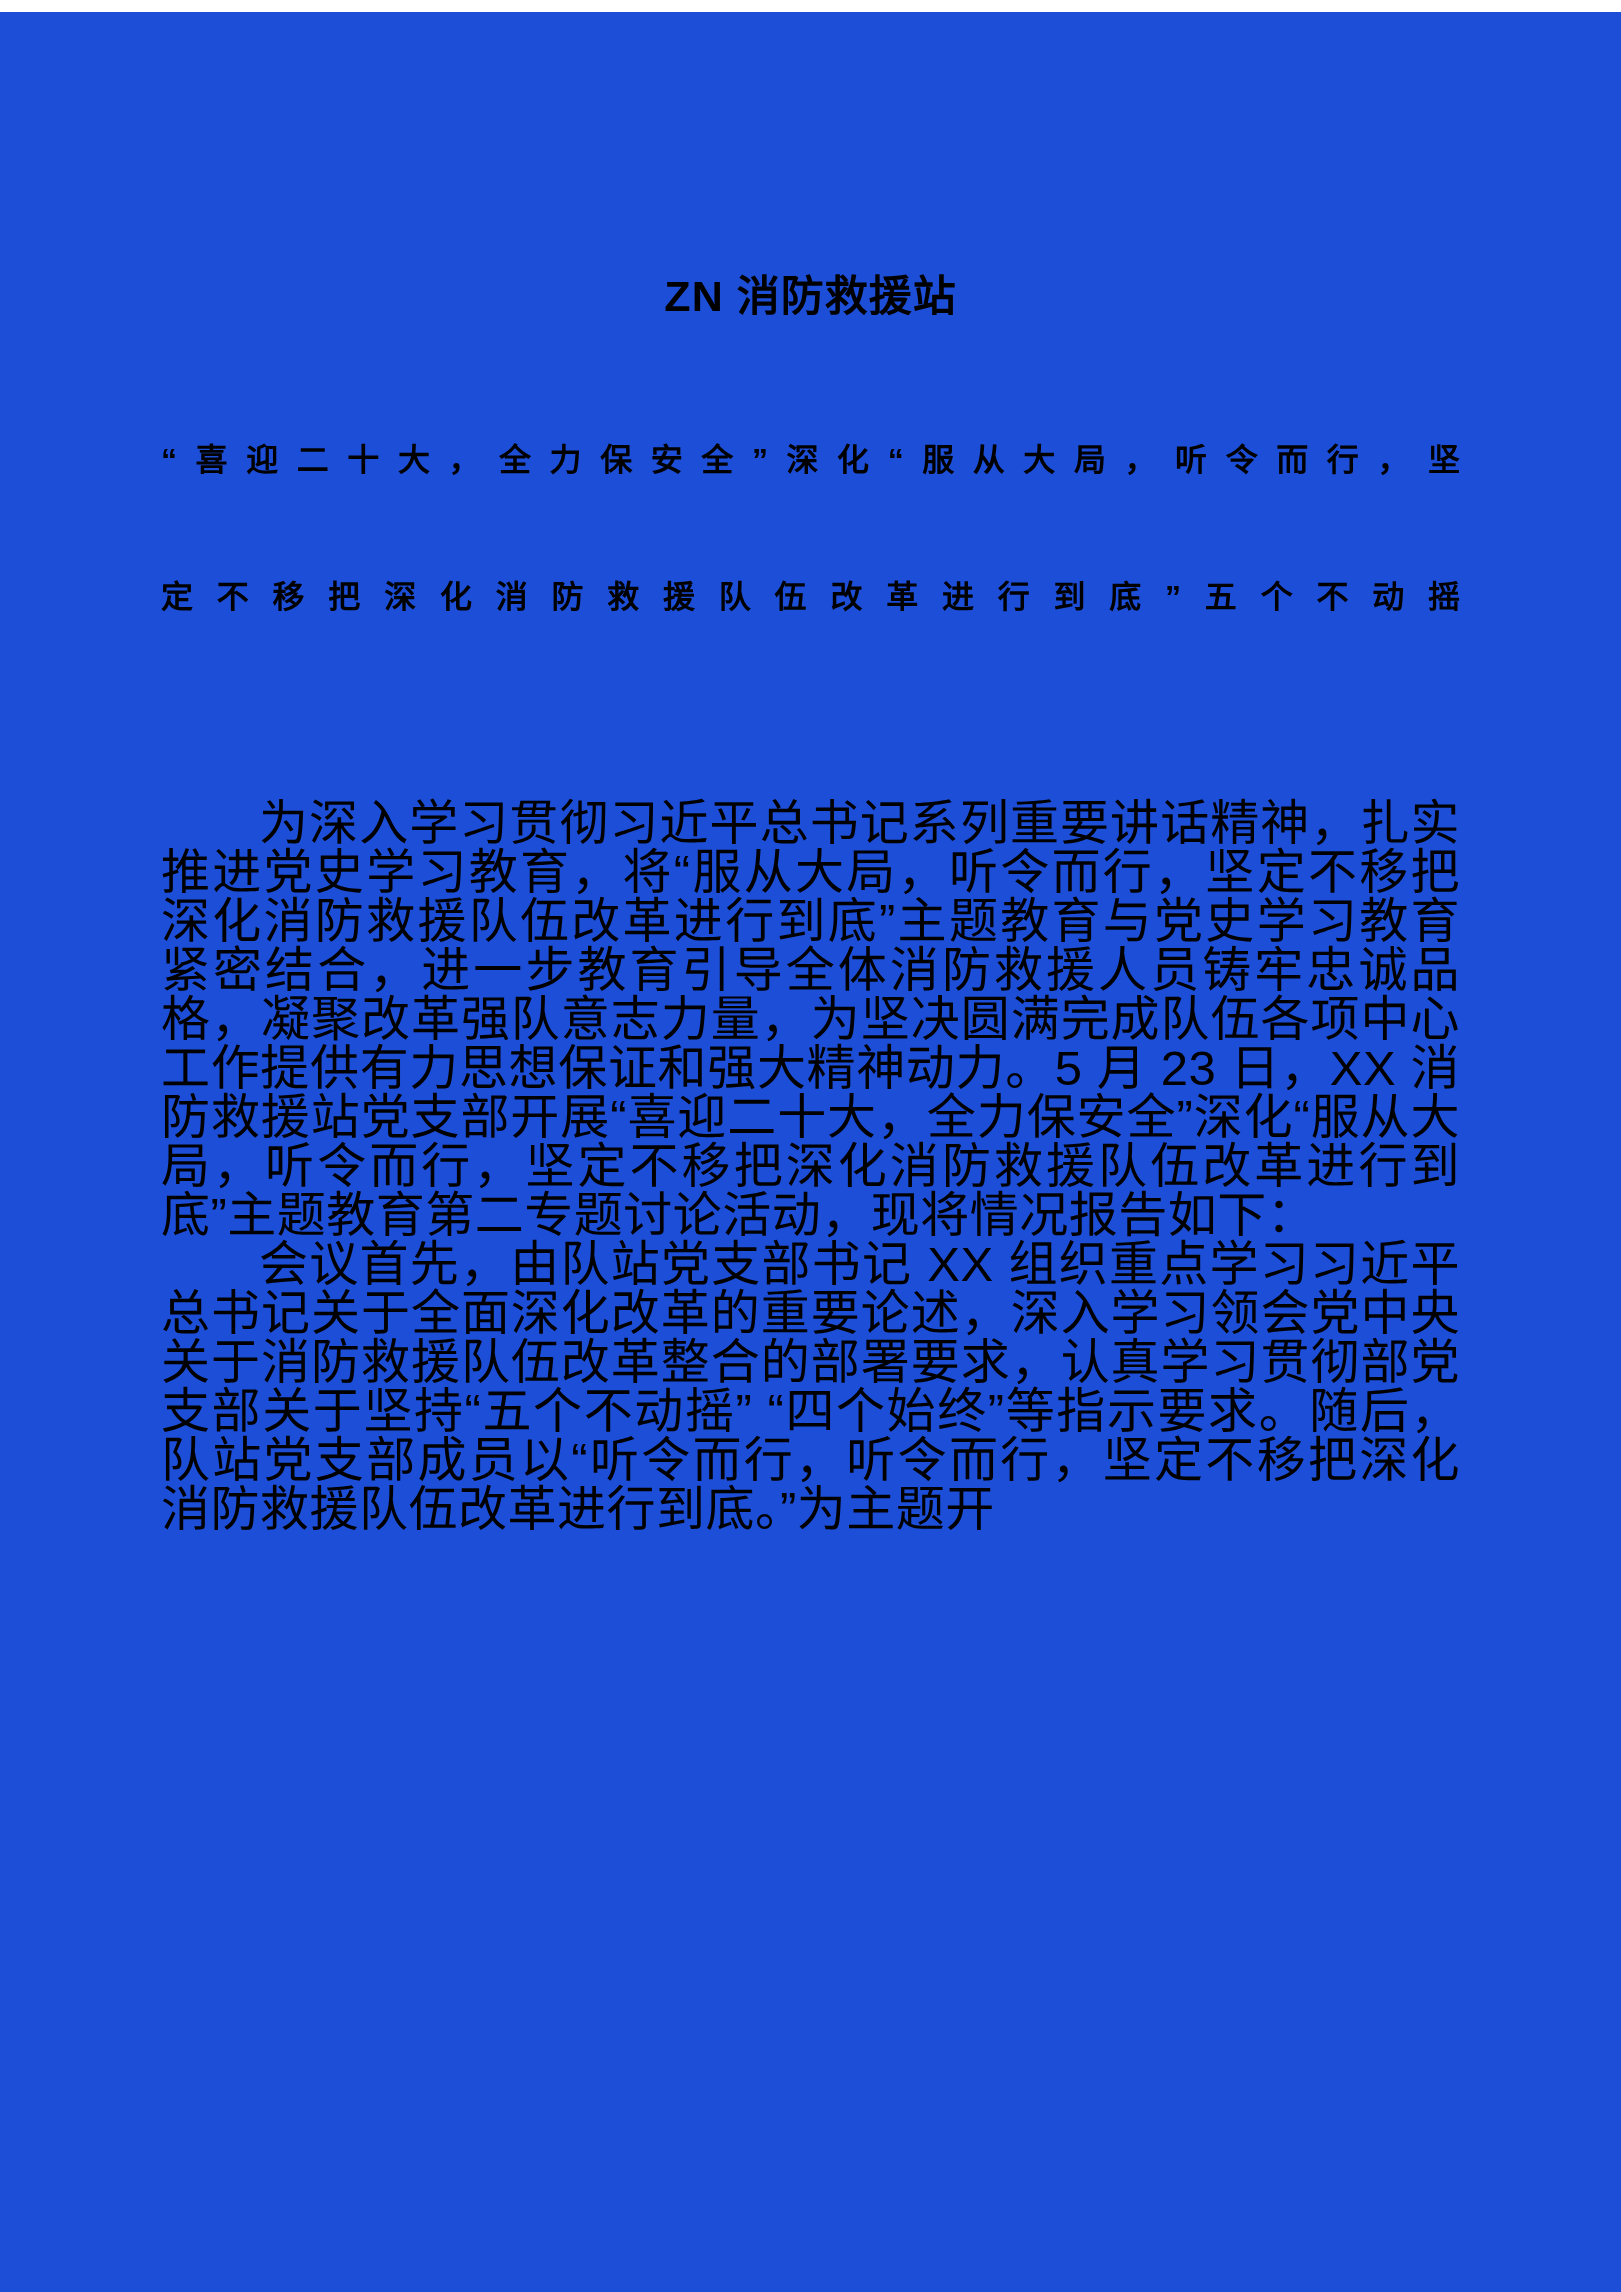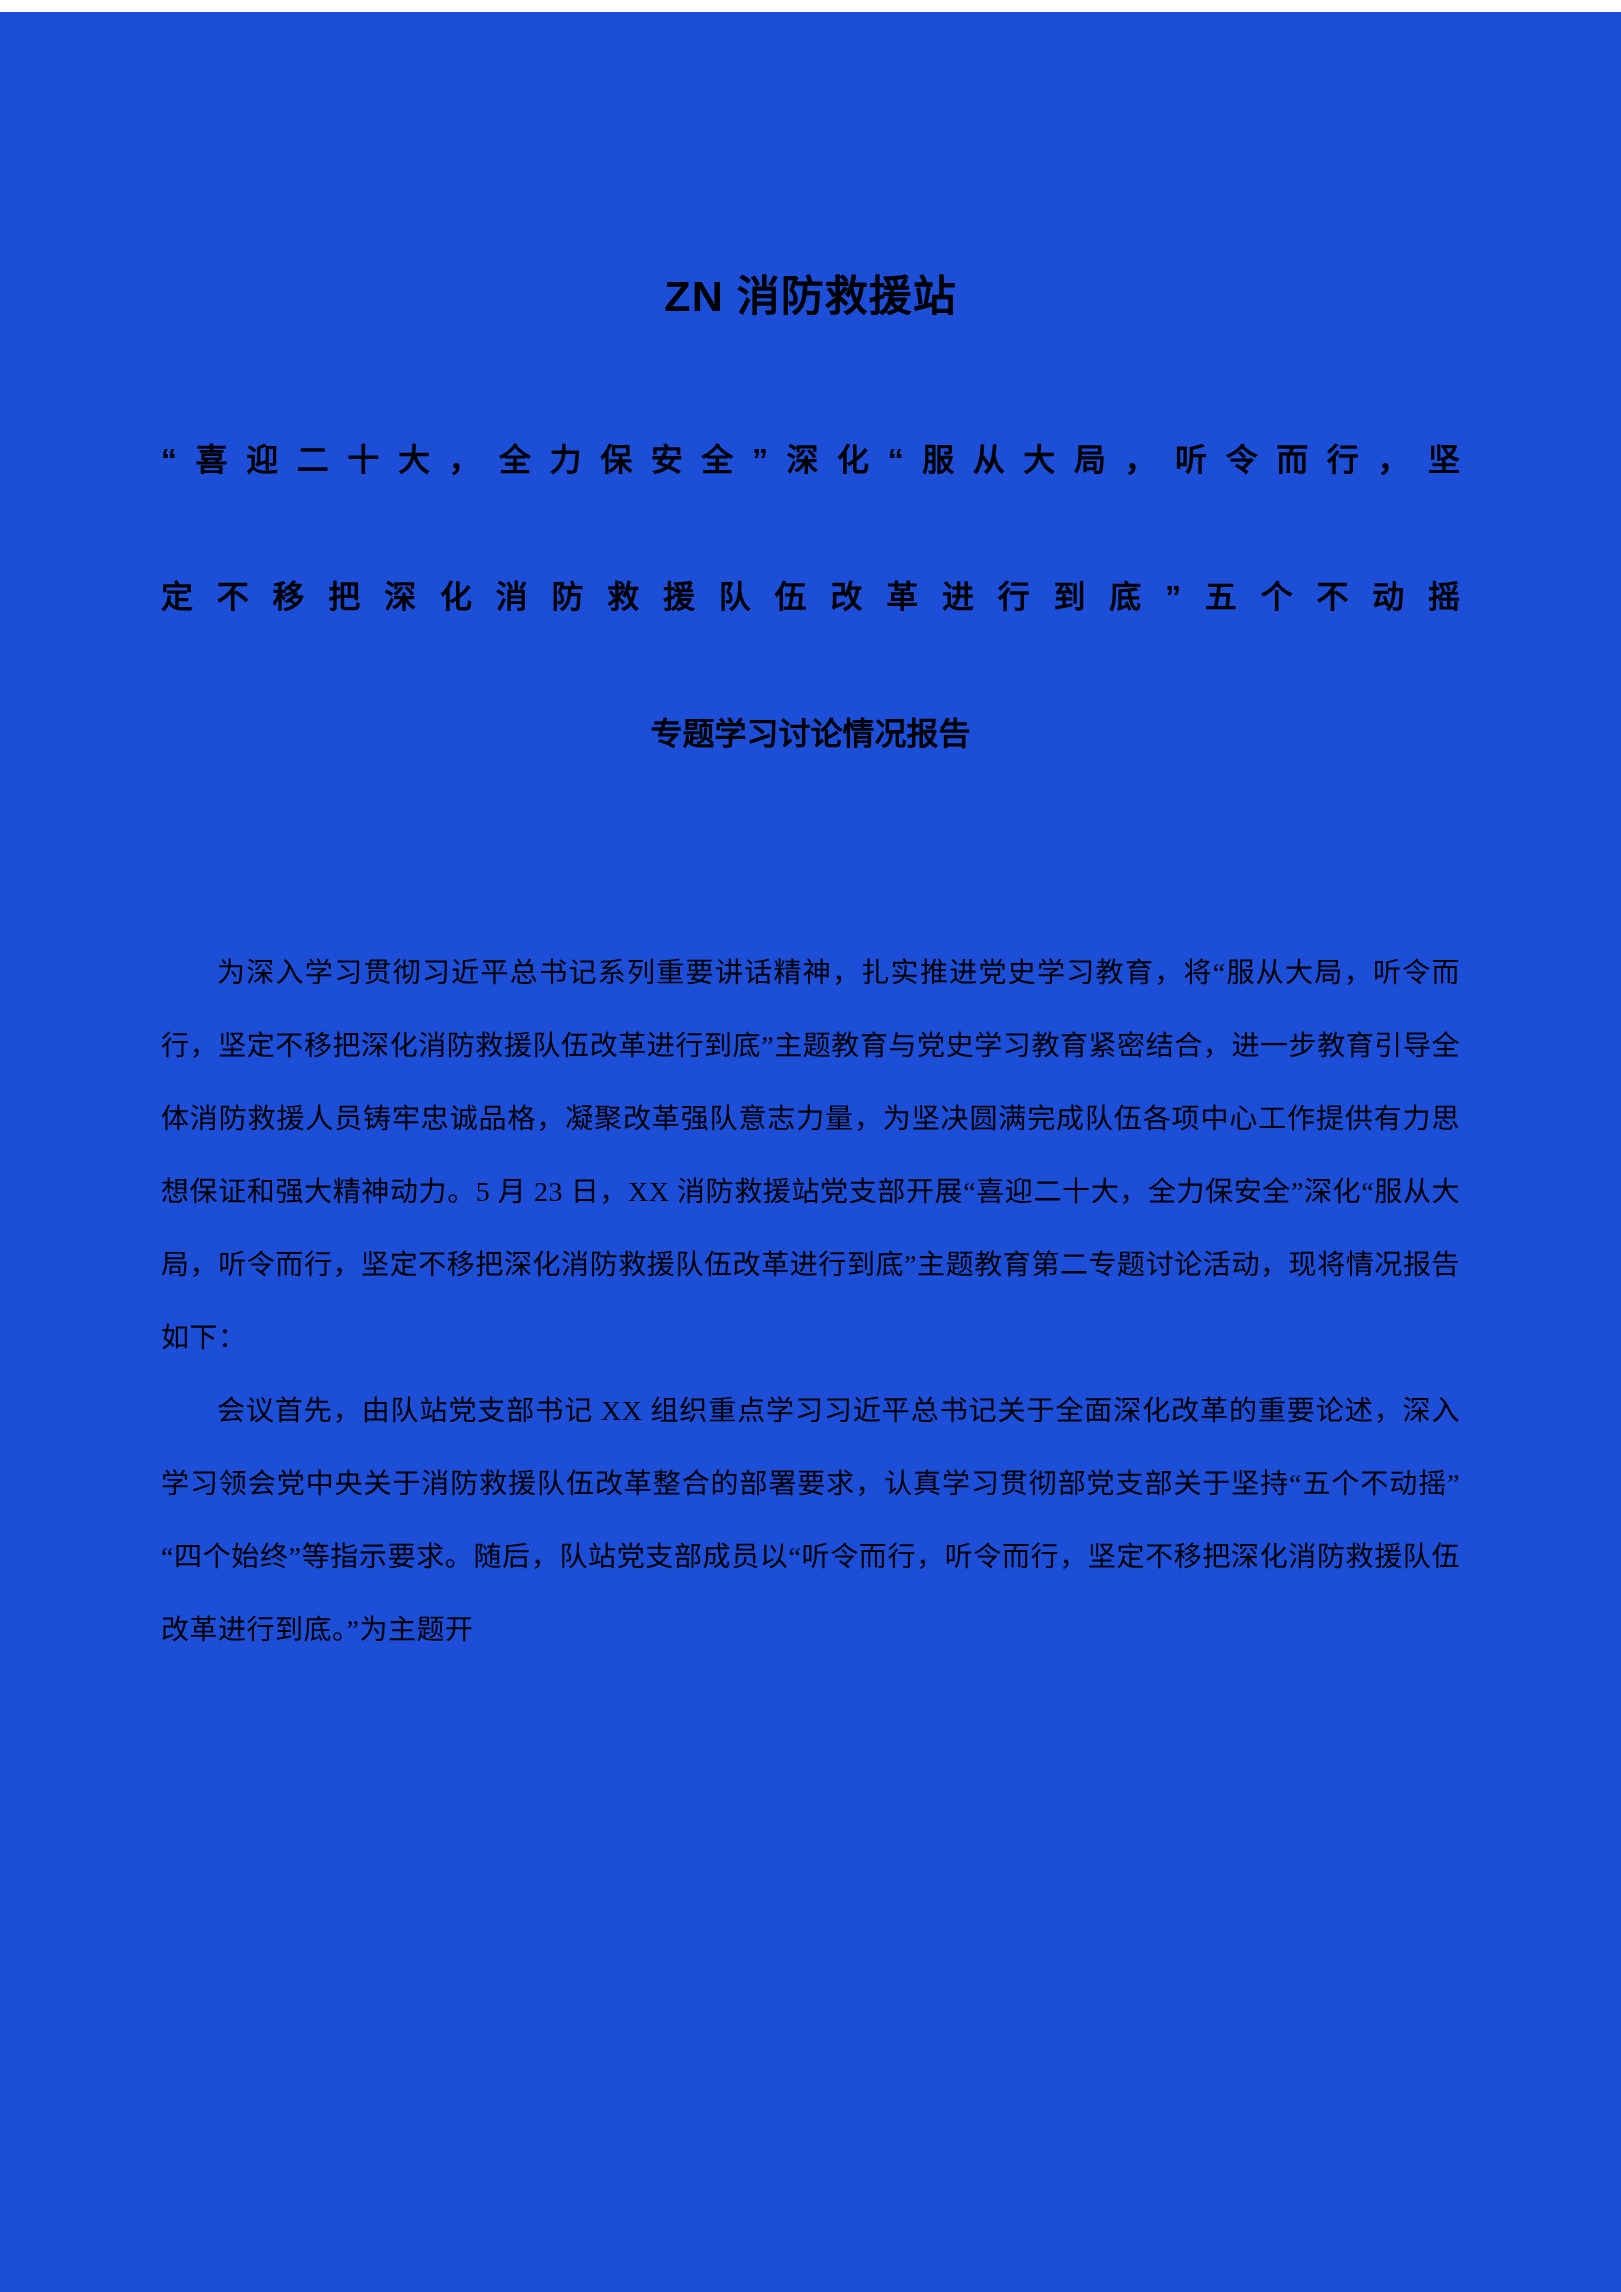--- a/index.html
+++ b/index.html
@@ -40,42 +40,40 @@
   }
   .heading-line.stretch {
     text-align: justify;
     text-align-last: justify;
   }
   .heading-line.center {
     text-align: center;
   }
   .doc-body {
     margin-top: 133px;
-    font-size: 28px;
-    line-height: 73px;
-    font-family: Liberation Serif, serif;
+    font-size: 49px;
+    line-height: 49px;
   }
   .doc-paragraph {
     margin: 0;
     text-align: justify;
     text-indent: 2em;
     letter-spacing: 0.5px;
   }
 </style>
 </head>
 <body>
 
 <div class="page">
 
   <div class="doc-title">ZN 消防救援站</div>
 
   <div class="doc-heading">
     <div class="heading-line stretch">“喜迎二十大，全力保安全”深化“服从大局，听令而行，坚</div>
     <div class="heading-line stretch">定不移把深化消防救援队伍改革进行到底”五个不动摇</div>
-    <div class="heading-line center">专题学习讨论情况报告</div>
   </div>
 
   <div class="doc-body">
     <p class="doc-paragraph">为深入学习贯彻习近平总书记系列重要讲话精神，扎实推进党史学习教育，将“服从大局，听令而行，坚定不移把深化消防救援队伍改革进行到底”主题教育与党史学习教育紧密结合，进一步教育引导全体消防救援人员铸牢忠诚品格，凝聚改革强队意志力量，为坚决圆满完成队伍各项中心工作提供有力思想保证和强大精神动力。5 月 23 日，XX 消防救援站党支部开展“喜迎二十大，全力保安全”深化“服从大局，听令而行，坚定不移把深化消防救援队伍改革进行到底”主题教育第二专题讨论活动，现将情况报告如下：</p>
     <p class="doc-paragraph">会议首先，由队站党支部书记 XX 组织重点学习习近平总书记关于全面深化改革的重要论述，深入学习领会党中央关于消防救援队伍改革整合的部署要求，认真学习贯彻部党支部关于坚持“五个不动摇” “四个始终”等指示要求。随后，队站党支部成员以“听令而行，听令而行，坚定不移把深化消防救援队伍改革进行到底。”为主题开</p>
   </div>
 
 </div>
 
 

